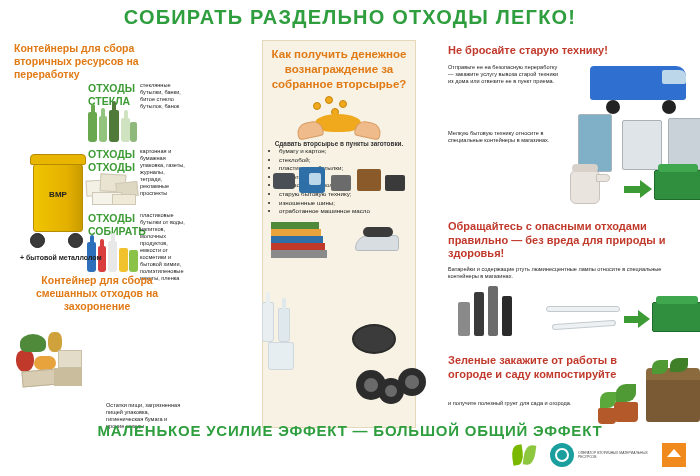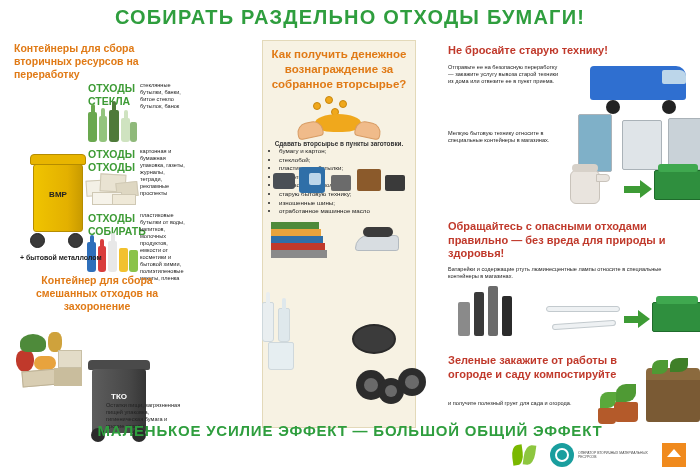--- a/index.html
+++ b/index.html
@@ -203,21 +203,21 @@
   .pan {
     position: absolute; border-radius: 50%; background: #3b3b3b; border: 2px solid #2a2a2a;
   }
 </style>
 </head>
 <body>
 
 <div class="poster">
 
   <div class="header">
-    <div class="header-title">СОБИРАТЬ РАЗДЕЛЬНО ОТХОДЫ БУМАГИ!</div>
+    <div class="header-title">СОБИРАТЬ РАЗДЕЛЬНО ОТХОДЫ ЛЕГКО!</div>
   </div>
 
   <div class="col" id="left-col">
 
     <div class="h-orange" style="width:160px;">Контейнеры для сбора вторичных ресурсов на переработку</div>
 
     <div style="position:absolute; left:74px; top:40px; width:50px;" class="h-green">ОТХОДЫ СТЕКЛА</div>
     <div style="position:absolute; left:126px; top:40px; width:46px;" class="body-txt-sm">стеклянные бутылки, банки, битое стекло бутылок, банок</div>
 
     <div class="cluster" style="left:72px; top:56px; width:52px; height:46px;">
@@ -261,27 +261,20 @@
       <div class="lid"></div>
       <div class="body"></div>
       <div class="label">ВМР</div>
       <div class="wheel w1"></div>
       <div class="wheel w2"></div>
     </div>
     <div style="position:absolute; left:6px; top:212px; width:90px; font-size:7px; font-weight:bold; color:#222;">+ бытовой металлолом</div>
 
     <div class="h-orange" style="position:absolute; left:0; top:232px; width:166px; text-align:center;">Контейнер для сбора смешанных отходов на захоронение</div>
 
-    <div class="bin-dark">
-      <div class="lid"></div>
-      <div class="body"></div>
-      <div class="label">ТКО</div>
-      <div class="wheel w1"></div>
-      <div class="wheel w2"></div>
-    </div>
 
     <div class="cluster" style="left:0px; top:278px; width:70px; height:86px;">
       <div style="position:absolute; left:2px; top:30px; width:18px; height:22px; background:#c0392b; border-radius:40% 40% 50% 50%;"></div>
       <div style="position:absolute; left:20px; top:36px; width:22px; height:14px; background:#e8a33d; border-radius:8px;"></div>
       <div style="position:absolute; left:6px; top:14px; width:26px; height:18px; background:#4e8a3a; border-radius:50% 50% 30% 30%;"></div>
       <div style="position:absolute; left:34px; top:12px; width:14px; height:20px; background:#cfa23c; border-radius:40%;"></div>
       <div style="position:absolute; left:44px; top:30px; width:24px; height:18px; background:#e3dcc8; border:1px solid #c8bfa5;"></div>
       <div style="position:absolute; left:8px; top:50px; width:36px; height:16px; background:#d8cdb2; border:1px solid #bdb195; transform:rotate(-5deg);"></div>
       <div style="position:absolute; left:40px; top:48px; width:28px; height:18px; background:#c9bd9d; border:1px solid #ada municipality;"></div>
     </div>

